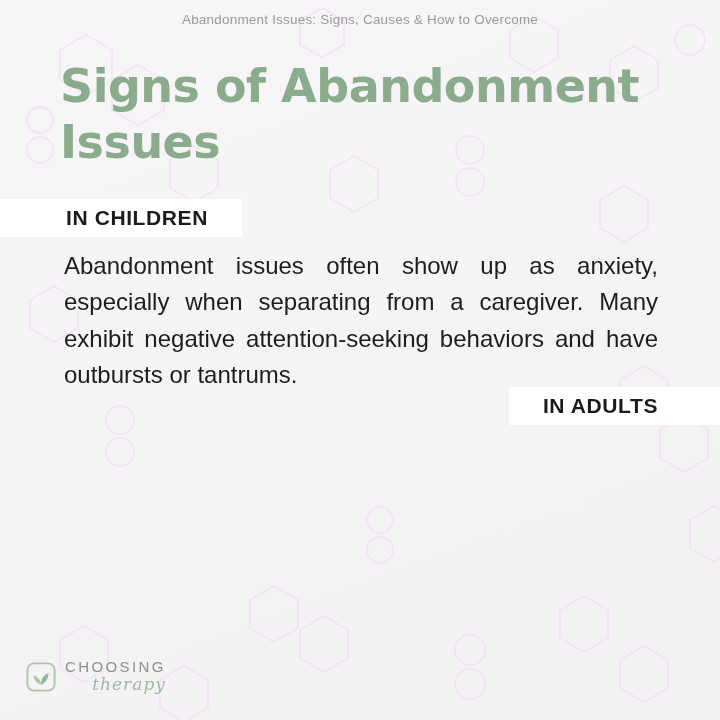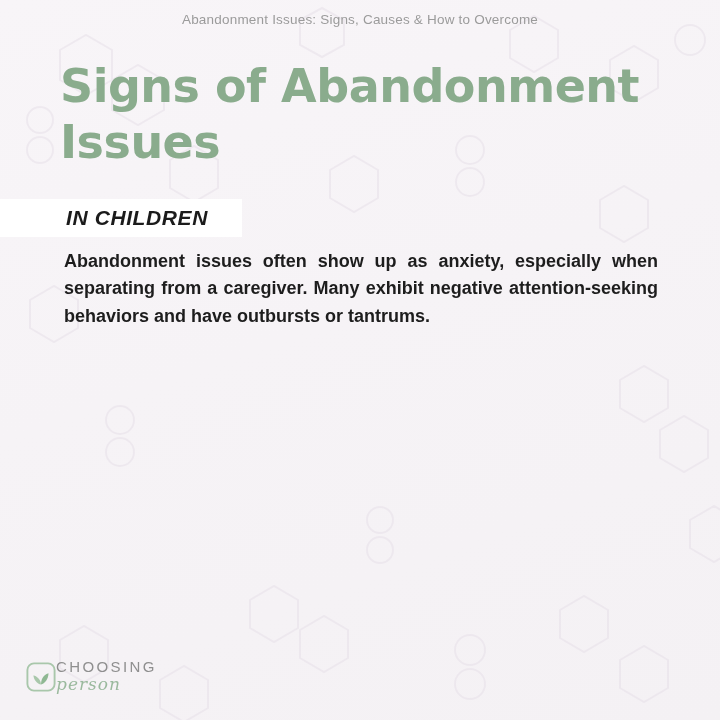--- a/index.html
+++ b/index.html
@@ -59,53 +59,53 @@
   .section-children { top: 200px; }
   .section-adults { top: 388px; }
 
   .heading-row {
     display: flex;
     align-items: center;
     height: 36px;
   }
   .heading-row.left {
     justify-content: flex-start;
-    font-style: italic;
   }
   .heading-row.right {
     justify-content: flex-end;
   }
   .heading-bar {
     background: #ffffff;
     display: inline-block;
     padding: 7px 34px 7px 66px;
     font-size: 21px;
     font-weight: bold;
     color: #1b1b1b;
     letter-spacing: 0.6px;
     font-family: "Liberation Sans", sans-serif;
   }
   .heading-bar.right-bar {
     padding: 7px 62px 7px 34px;
   }
   .body-text {
     margin: 12px 62px 0 64px;
-    font-size: 18px;
+    font-size: 24px;
     line-height: 1.52;
     color: #1d1d1d;
     text-align: justify;
     font-family: "Liberation Sans", sans-serif;
-    font-weight: bold;
   }
   .logo {
     position: absolute;
     left: 26px;
     bottom: 26px;
     display: flex;
     align-items: center;
+    gap: 9px;
+    text-align: right;
   }
   .logo-mark {
     width: 30px;
     height: 30px;
     flex: 0 0 auto;
   }
   .logo-text {
     line-height: 1.05;
   }
   .logo-top {
@@ -167,27 +167,30 @@
   <div class="title">Signs of Abandonment Issues</div>
 
   <div class="section section-children">
     <div class="heading-row left">
       <div class="heading-bar">IN CHILDREN</div>
     </div>
     <div class="body-text">Abandonment issues often show up as anxiety, especially when separating from a caregiver. Many exhibit negative attention-seeking behaviors and have outbursts or tantrums.</div>
   </div>
 
   <div class="section section-adults">
+    <div class="heading-row right">
+      <div class="heading-bar right-bar">IN ADULTS</div>
+    </div>
   </div>
 
   <div class="logo">
     <svg class="logo-mark" viewBox="0 0 32 32" xmlns="http://www.w3.org/2000/svg">
       <rect x="1.5" y="1.5" width="29" height="29" rx="7" fill="none" stroke="#a9c7ab" stroke-width="2"></rect>
       <path d="M16 24 C16 18, 11 15, 8 14 C8 19, 12 23, 16 24 Z" fill="#a9c7ab"></path>
       <path d="M16 24 C16 17, 20 13, 24 12 C24 18, 20 23, 16 24 Z" fill="#8fb893"></path>
     </svg>
     <div class="logo-text">
       <div class="logo-top">CHOOSING</div>
-      <div class="logo-bottom">person</div>
+      <div class="logo-bottom">therapy</div>
     </div>
   </div>
 
 </div>
 
 </body></html>

